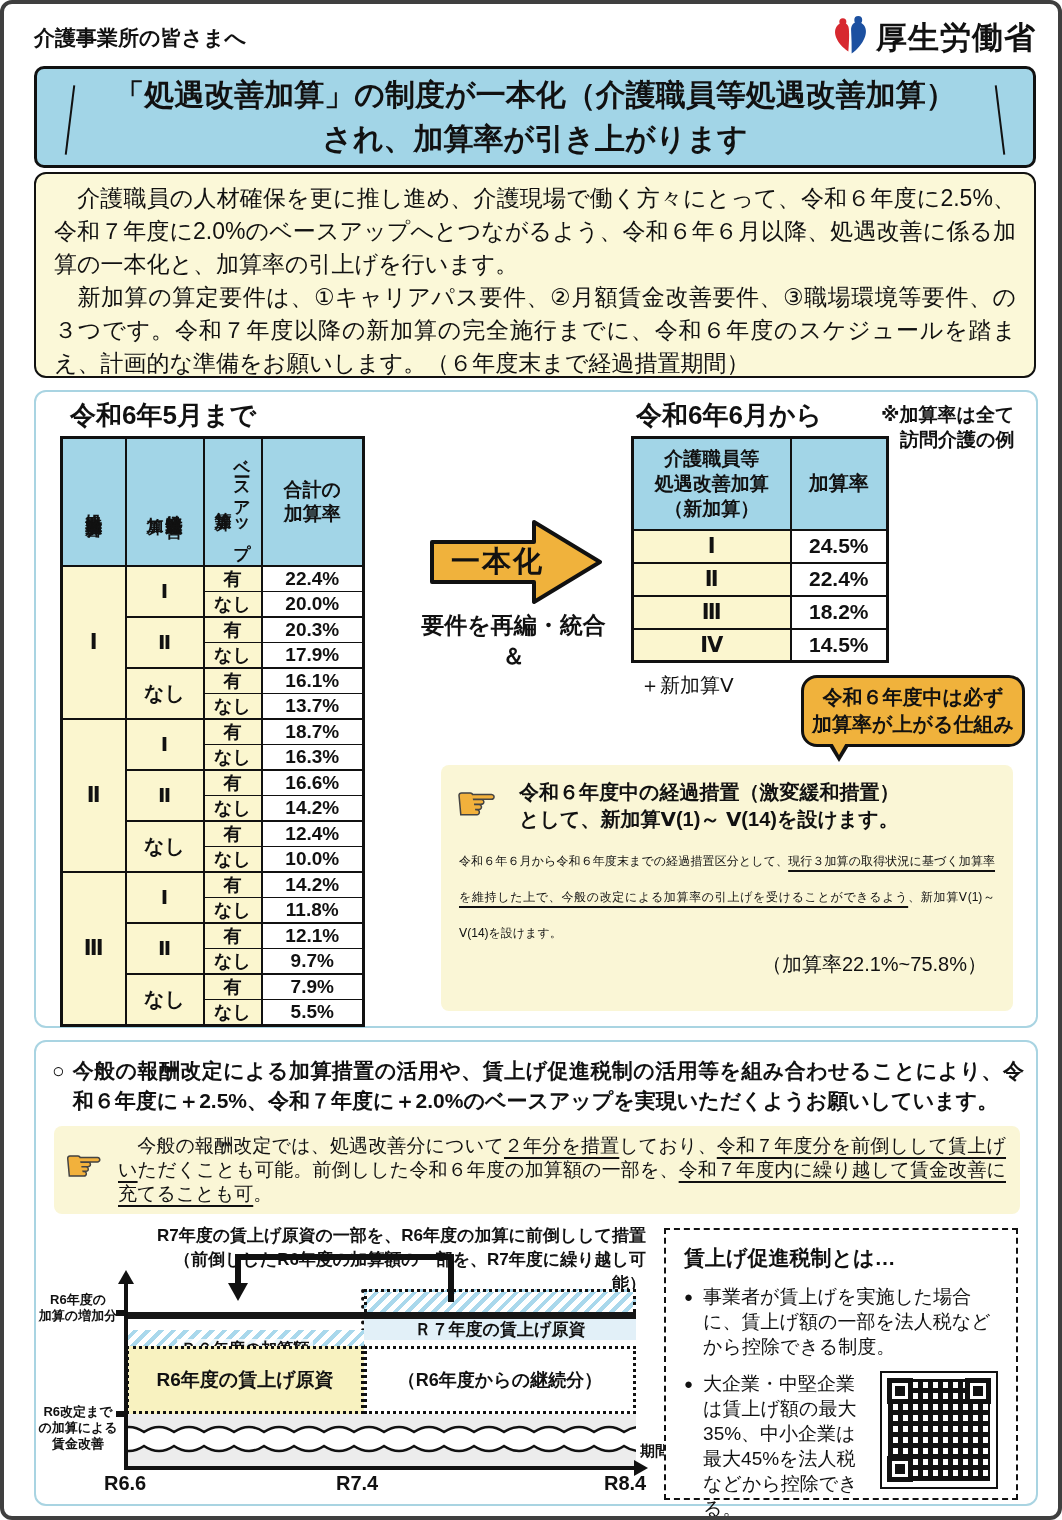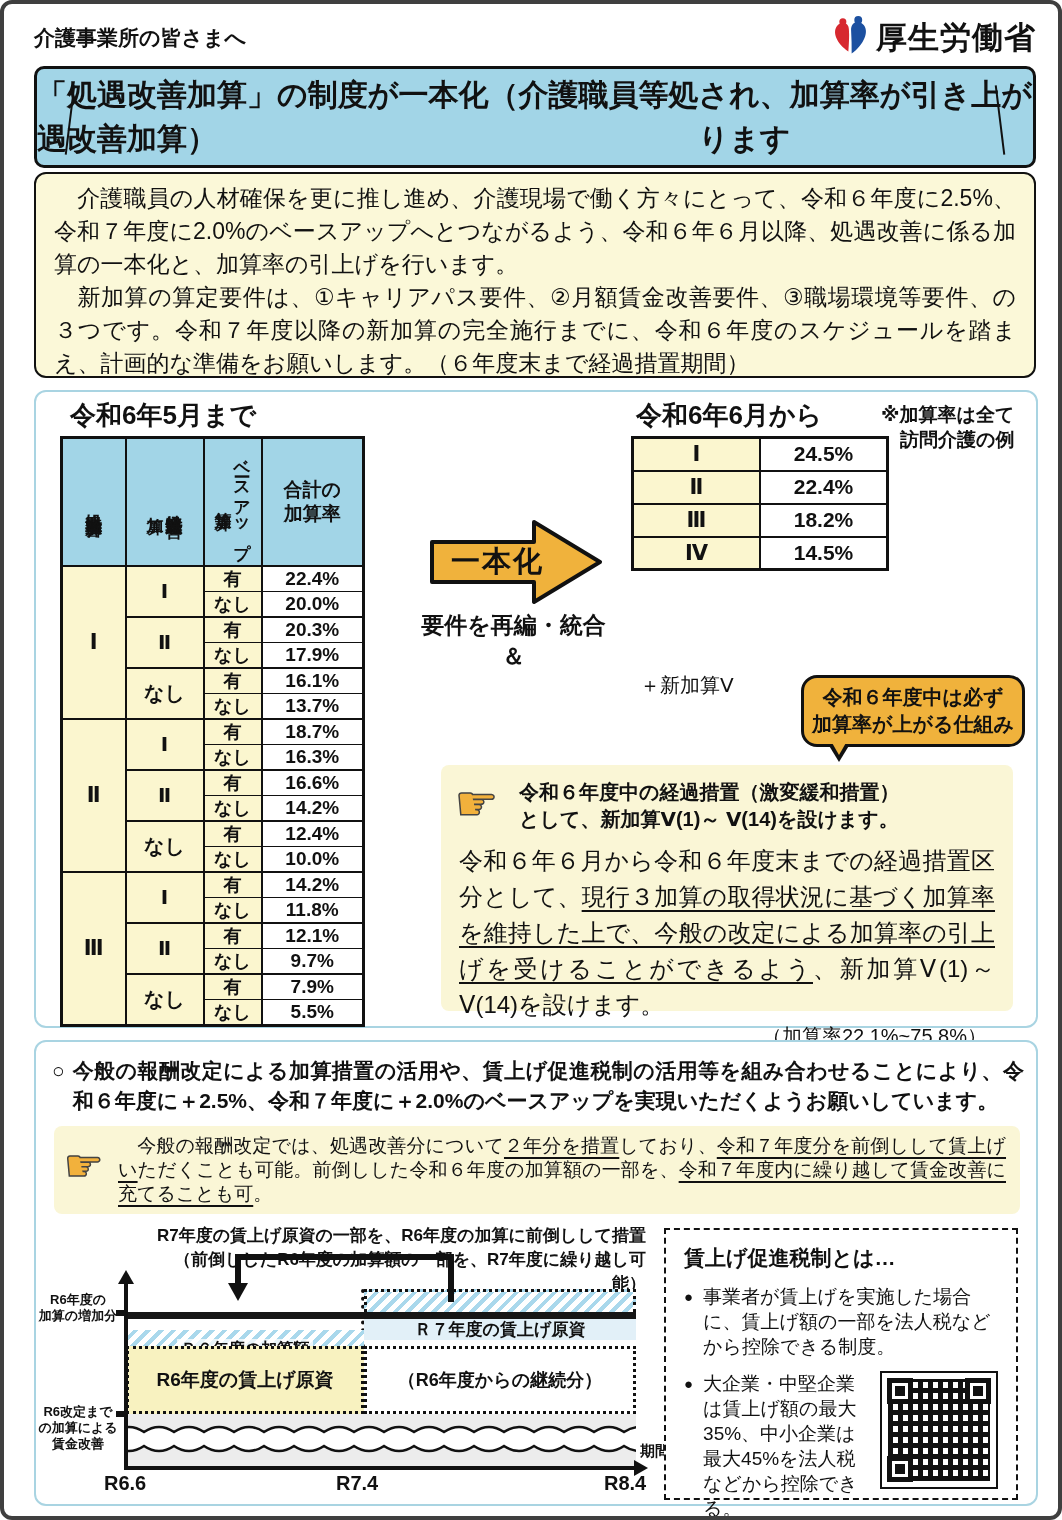--- a/index.html
+++ b/index.html
@@ -9,21 +9,21 @@
           border:4px solid #3f3f3f; border-radius:12px; overflow:hidden; }
 
   
   .audience { position:absolute; left:30px; top:20px; font-size:21px; font-weight:bold; }
   .logo { position:absolute; right:22px; top:10px; display:flex; align-items:center; gap:4px; }
   .logo-text { font-size:31px; font-weight:bold; letter-spacing:1px; }
 
   
   .title-box { position:absolute; left:30px; top:62px; width:1002px; height:102px;
                background:#a2d5e7; border:3px solid #111; border-radius:10px;
-               display:flex; justify-content:center; align-items:center;font-family:Liberation Serif, serif; }
+               display:flex; flex-direction:column; justify-content:center; align-items:center;font-family:Liberation Serif, serif; }
   .title-line { font-size:30px; font-weight:bold; line-height:44px; }
   .slash { position:absolute; width:2px; height:70px; background:#111; top:16px; }
   .slash-l { left:32px; transform:rotate(7deg); }
   .slash-r { right:32px; transform:rotate(-7deg); }
 
   
   .intro-box { position:absolute; left:30px; top:168px; width:1002px; height:206px;
                background:#fbf8d8; border:2px solid #111; border-radius:12px;
                padding:8px 18px; }
   .intro-box p { font-size:23px; line-height:33px; text-align:justify; }
@@ -68,21 +68,21 @@
   .bubble:after { content:""; position:absolute; left:24px; bottom:-18px; border:11px solid transparent;
                   border-top:18px solid #111; border-bottom:0; }
   .bubble:before { content:""; position:absolute; left:27px; bottom:-11px; border:8px solid transparent;
                    border-top:14px solid #f0b23c; border-bottom:0; z-index:2; }
 
   .transition-box { position:absolute; left:405px; top:373px; width:572px; height:246px;
                     background:#faf6d6; border-radius:8px; }
   .hand { color:#f2b13c; -webkit-text-stroke:1.5px #444; }
   .trans-hand { position:absolute; left:14px; top:10px; font-size:48px; }
   .trans-head { margin:14px 16px 0 78px; font-size:20px; font-weight:bold; line-height:27px; }
-  .trans-body { margin:10px 18px 0 18px; font-size:24px; line-height:36px; text-align:justify; }
+  .trans-body { margin:10px 18px 0 18px; font-size:12px; line-height:36px; text-align:justify; }
   .u { text-decoration:underline; text-underline-offset:5px; text-decoration-thickness:1.5px; }
   .trans-note { margin:0 26px 0 0; font-size:20px; text-align:right; }
 
   
   .bottom-sec { position:absolute; left:30px; top:1036px; width:1004px; height:466px;
                 border:2px solid #a9d4e2; border-radius:12px; background:#fff; }
   .lead { position:absolute; left:16px; top:14px; width:972px; display:flex; gap:8px; }
   .lead-marker { font-size:21px; font-weight:bold; line-height:30px; }
   .lead-text { font-size:21px; font-weight:bold; line-height:30px; text-align:justify; }
 
@@ -283,20 +283,26 @@
       </svg>
     </div>
     <div class="arrow-label">一本化</div>
     <div class="arrow-sub">
       <div>要件を再編・統合</div>
       <div>＆</div>
     </div>
 
     <table class="new-table">
       <tbody>
+          <tr>
+        <th class="h1">介護職員等
+処遇改善加算
+（新加算）</th>
+        <th class="h2">加算率</th>
+      </tr>
       <tr>
         <td class="lbl">Ⅰ</td>
         <td>24.5%</td>
       </tr>
       <tr>
         <td class="lbl">Ⅱ</td>
         <td>22.4%</td>
       </tr>
       <tr>
         <td class="lbl">Ⅲ</td>

